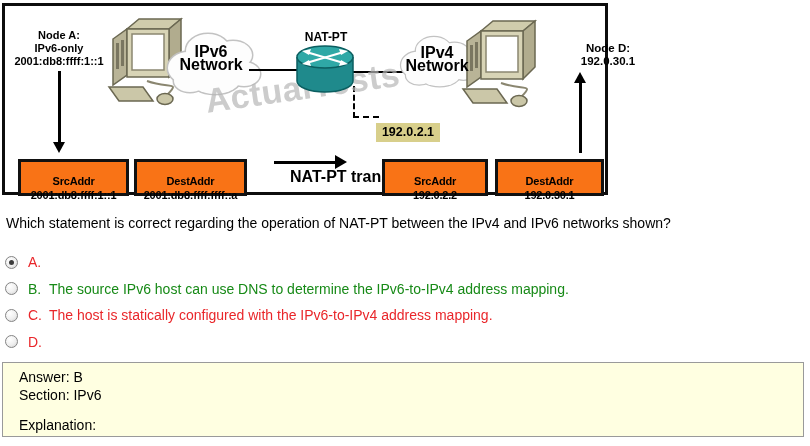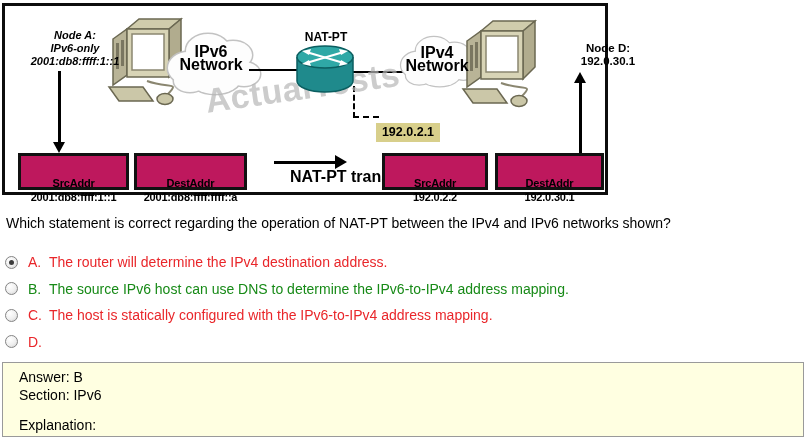--- a/index.html
+++ b/index.html
@@ -13,22 +13,22 @@
   .lbl div{white-space:nowrap;}
   .natpt{font-weight:bold;font-size:12px;text-align:center;}
   .hline{background:#000;height:2px;}
   .vline{background:#000;width:3px;}
   .dashv{border-left:2px dashed #000;width:0;}
   .dashh{border-top:2px dashed #000;height:0;}
   .tri-down{width:0;height:0;border-left:6px solid transparent;border-right:6px solid transparent;border-top:11px solid #000;}
   .tri-up{width:0;height:0;border-left:6px solid transparent;border-right:6px solid transparent;border-bottom:11px solid #000;}
   .tri-right{width:0;height:0;border-top:7px solid transparent;border-bottom:7px solid transparent;border-left:12px solid #000;}
   .ipbox{width:64px;height:19px;line-height:19px;text-align:center;font-weight:bold;font-size:12.5px;margin-top:16px;}
-  .addr-box{background:#be185d;border:3px solid #111;text-align:center;font-weight:bold;
-            font-size:11px;line-height:14px;letter-spacing:-0.2px;padding-top:20px;box-sizing:border-box;height:37px;}
+  .addr-box{background:#f97316;border:3px solid #111;text-align:center;font-weight:bold;
+            font-size:11px;line-height:14px;letter-spacing:-0.2px;padding-top:12px;box-sizing:border-box;height:37px;margin-top:6px;}
   .cloud-text{font-weight:bold;font-size:16px;line-height:13px;text-align:center;}
   .watermark{font-weight:bold;font-size:34px;color:#b7b7b7;opacity:0.7;transform:rotate(-8deg);
              transform-origin:0 0;letter-spacing:0.5px;z-index:2;white-space:nowrap;}
   .z1{z-index:1}.z3{z-index:3}.z4{z-index:4}
 
   
   .question{position:absolute;left:6px;top:215px;font-size:14px;width:790px;}
   .options{position:absolute;left:0;top:249px;width:810px;}
   .opt-row{display:flex;align-items:center;height:26.5px;padding-left:5px;font-size:14px;}
   .radio{width:13px;height:13px;border-radius:50%;border:1px solid #848484;flex:0 0 13px;
@@ -43,21 +43,21 @@
                 border:1px solid #9a9a9a;padding:5px 16px;font-size:14px;line-height:18px;}
   .answer-panel .expl{margin-top:12px;}
 </style>
 </head>
 <body>
 
 <div class="page">
 
   <div class="diagram">
 
-    <div class="abs lbl z4" style="left:16px;top:23px;width:108px;font-style:italic;">
+    <div class="abs lbl z4" style="left:0;top:23px;width:108px;">
       <div>Node A:</div>
       <div>IPv6-only</div>
       <div>2001:db8:ffff:1::1</div>
     </div>
 
     <div class="abs vline" style="left:53px;top:65px;height:72px;"></div>
     <div class="abs tri-down" style="left:48px;top:136px;"></div>
 
     <svg class="abs z1" style="left:102px;top:9px;" width="78" height="95" viewBox="0 0 78 95">
       <polygon points="6,24 20,14 20,60 6,70" fill="#b9b497" stroke="#6b6852" stroke-width="1.5"></polygon>
@@ -186,21 +186,20 @@
 
     <div class="abs watermark" style="left:198px;top:76px;">ActualTests</div>
   </div>
 
   <div class="question">Which statement is correct regarding the operation of NAT-PT between the IPv4 and IPv6 networks shown?</div>
 
   <div class="options">
     <div class="opt-row" style="color: rgb(233, 38, 42);">
       <span class="radio on"></span>
       <span class="opt-letter">A.</span>
-      <span class="opt-text">The router will determine the IPv4 destination address.</span>
     </div>
     <div class="opt-row" style="color: rgb(23, 138, 23);">
       <span class="radio"></span>
       <span class="opt-letter">B.</span>
       <span class="opt-text">The source IPv6 host can use DNS to determine the IPv6-to-IPv4 address mapping.</span>
     </div>
     <div class="opt-row" style="color: rgb(233, 38, 42);">
       <span class="radio"></span>
       <span class="opt-letter">C.</span>
       <span class="opt-text">The host is statically configured with the IPv6-to-IPv4 address mapping.</span>

